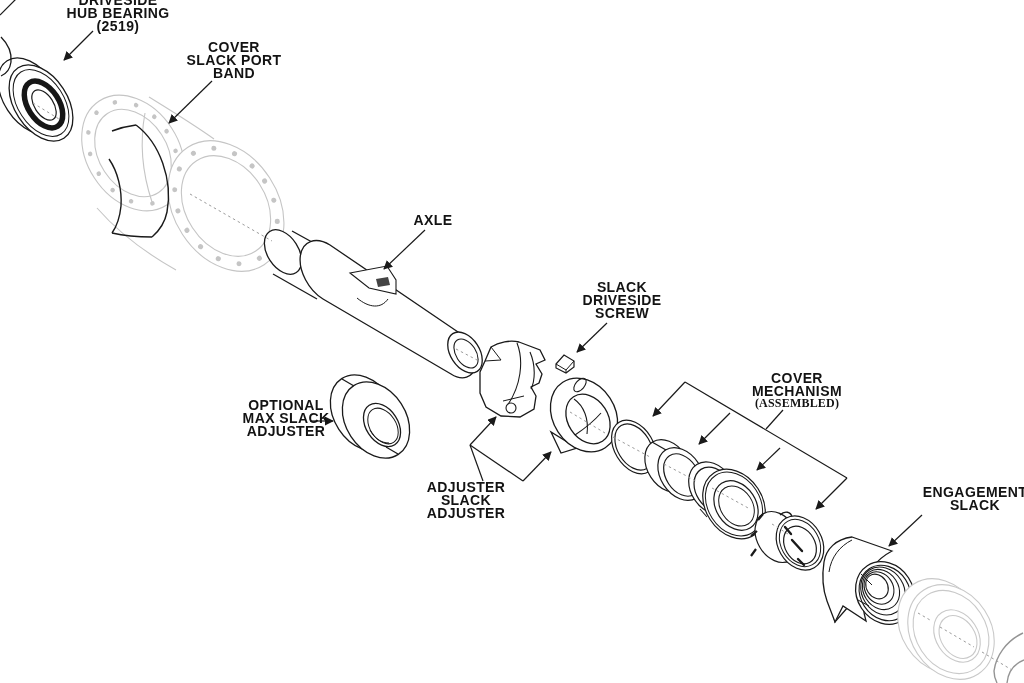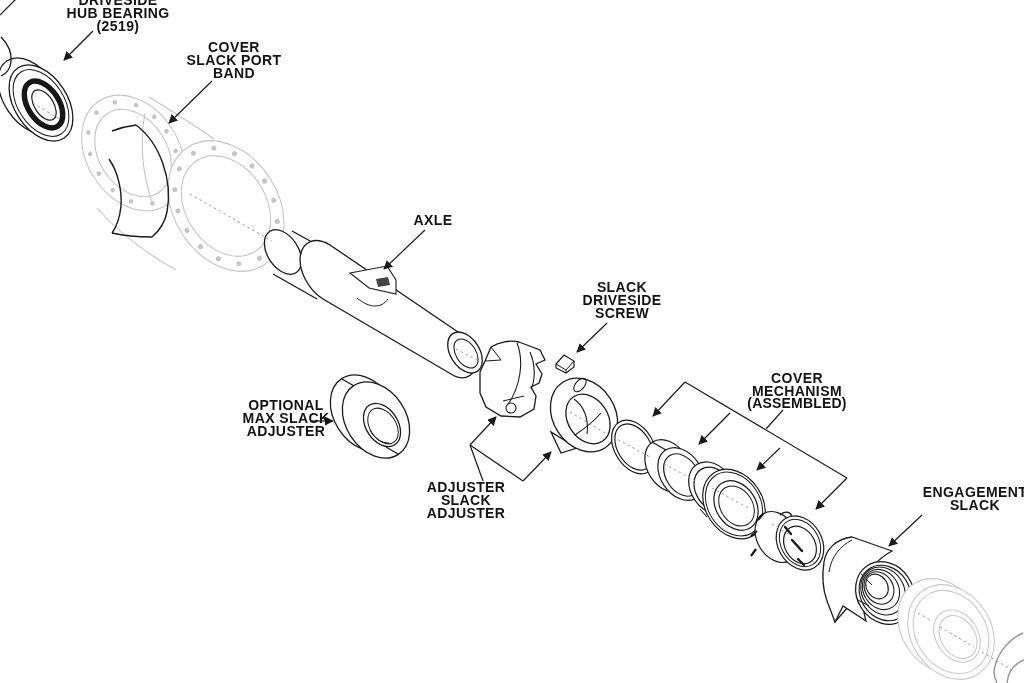--- a/index.html
+++ b/index.html
@@ -2,21 +2,21 @@
 <html><head>
 <meta charset="utf-8">
 <style>
   html,body{margin:0;padding:0;background:#fff;}
   #stage{position:relative;width:1024px;height:683px;background:#fff;overflow:hidden;
          font-family:"Liberation Sans",sans-serif;}
   #art{position:absolute;left:0;top:0;}
   .label{position:absolute;transform:translateX(-50%);text-align:center;
          font-weight:700;font-size:14px;line-height:13px;letter-spacing:.4px;
          color:#131313;white-space:nowrap;}
-  .label .sub{font-size:14px;line-height:10px;letter-spacing:.2px;}
+  .label .sub{font-size:12px;line-height:10px;letter-spacing:.2px;font-family:Liberation Serif, serif;}
 </style>
 </head>
 <body>
 
 <div id="stage">
 
 <svg id="art" width="1024" height="683" viewBox="0 0 1024 683">
   <defs>
     <marker id="arw" viewBox="0 0 10 10" refX="9" refY="5" markerWidth="7.5" markerHeight="7.5" orient="auto">
       <path d="M0,0 L10,5 L0,10 Z" fill="#1a1a1a"></path>

